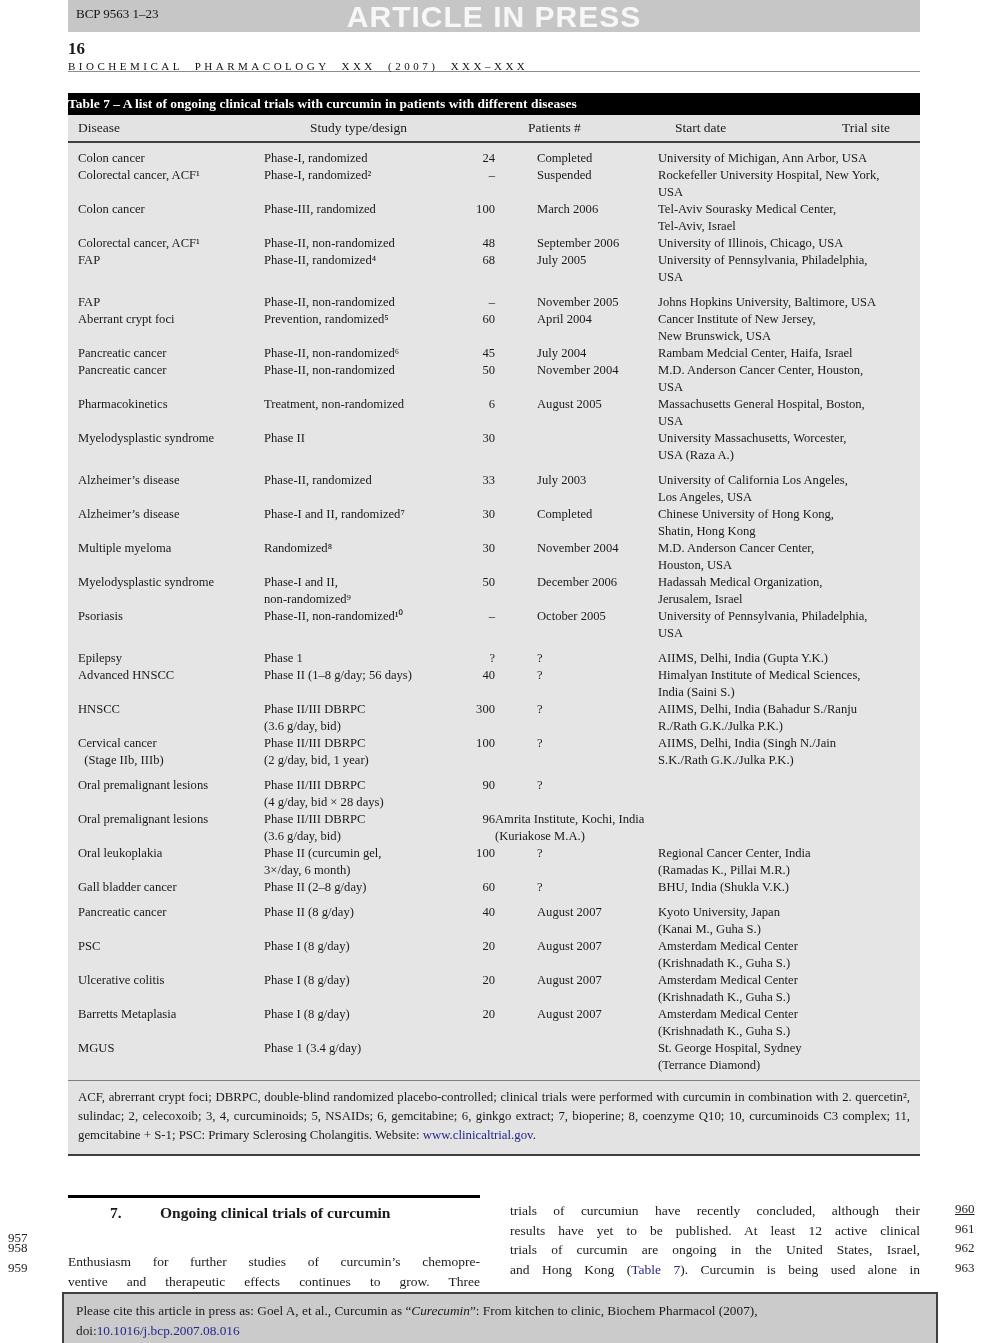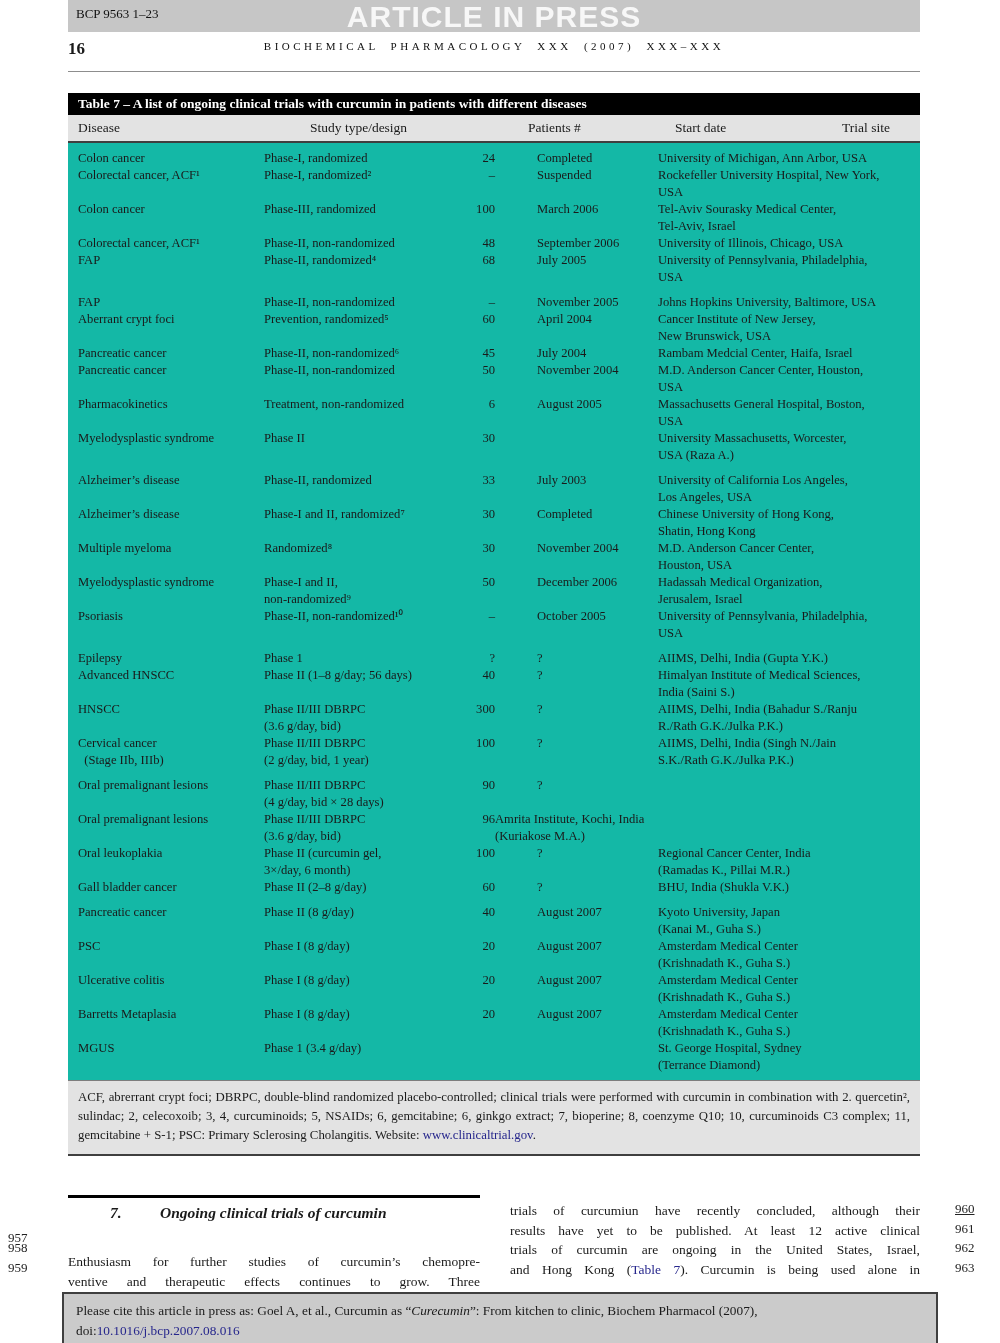--- a/index.html
+++ b/index.html
@@ -9,52 +9,52 @@
   .content { width:852px; margin-left:68px; }
 
   
   .banner { height:32px; background:#c6c6c6; position:relative; }
   .banner .ms-id { position:absolute; left:8px; top:6px; font-size:13px; color:#111; }
   .banner .aip { text-align:center; font-family:"Liberation Sans", sans-serif; font-weight:bold;
                  font-size:30px; letter-spacing:1px; color:#f7f7f7; line-height:34px; }
 
   .pagehead { position:relative; height:39px; }
   .pagehead .pageno { position:absolute; left:0; top:7px; font-size:17px; font-weight:bold; }
-  .pagehead .journal { text-align:center; font-size:11px; letter-spacing:3.5px; word-spacing:6px;
-                       padding-top:8px; color:#111; }
+  .pagehead .journal { text-align:left; font-size:11px; letter-spacing:3.5px; word-spacing:6px;
+                       padding-top:28px; color:#111; }
   .headrule { border-bottom:1px solid #8d8d8d; }
 
   
   .tablewrap { margin-top:21px; }
   .ttitle { background:#000; color:#fff; font-weight:bold; font-size:13.5px; line-height:22px;
-            height:22px; padding-left:10px; }
+            height:22px; }
   .thead { background:#e3e3e3; display:grid; grid-template-columns:186px 184px 47px 163px 1fr;
            padding:0 10px; height:28px; align-items:end; font-size:13.5px;
            border-bottom:2px solid #3f3f3f;gap:46px; }
   .thead > div { padding-bottom:5px; }
   .thead .c-pat { text-align:left; margin-left:-12px; }
   .thead .c-start { padding-left:42px; }
-  .tbody { background:#14b8a6; padding:7px 10px 6px 10px; }
+  .tbody { background:#e5e5e5; padding:7px 10px 6px 10px; }
   .trow { display:grid; grid-template-columns:186px 184px 47px 163px 1fr; font-size:12.6px;
           line-height:17px; }
   .trow > div { white-space:pre-line; }
   .trow .c-pat { text-align:right; }
   .trow .c-start { padding-left:42px; }
   .trow.gap { margin-top:8px; }
   .tfoot { background:#e3e3e3; border-top:1px solid #7e7e7e; border-bottom:2px solid #3f3f3f;
            padding:7px 10px 9px 10px; font-size:12.8px; line-height:19px; text-align:justify; }
   .link { color:#26268c; }
 
   
   .bottom { position:relative; margin-top:28px; height:104px; }
   .ln { position:absolute; font-size:13px; color:#222; }
   .col-left { position:absolute; left:68px; width:412px; top:0; }
   .col-right { position:absolute; left:510px; width:410px; top:17px; }
   .secrule { border-top:3px solid #000; margin-top:11px; }
-  .sechead { font-size:15.5px; font-weight:bold; padding:6px 0 0 42px;font-style:italic; }
+  .sechead { font-size:15.5px; font-weight:bold; padding:6px 0 0 42px; }
   .sechead .secnum { display:inline-block; width:50px; }
   .para { margin-top:30px; }
   .jline { font-size:13.5px; line-height:19.5px; text-align:justify; text-align-last:justify; }
 
   
   .citebox { position:absolute; left:62px; top:1292px; width:876px; background:#cbcbcb;
              border:2px solid #3f3f3f; padding:7px 12px; font-size:13.3px; line-height:20px; }
   .citebox i { font-style:italic; }
 </style>
 </head>

